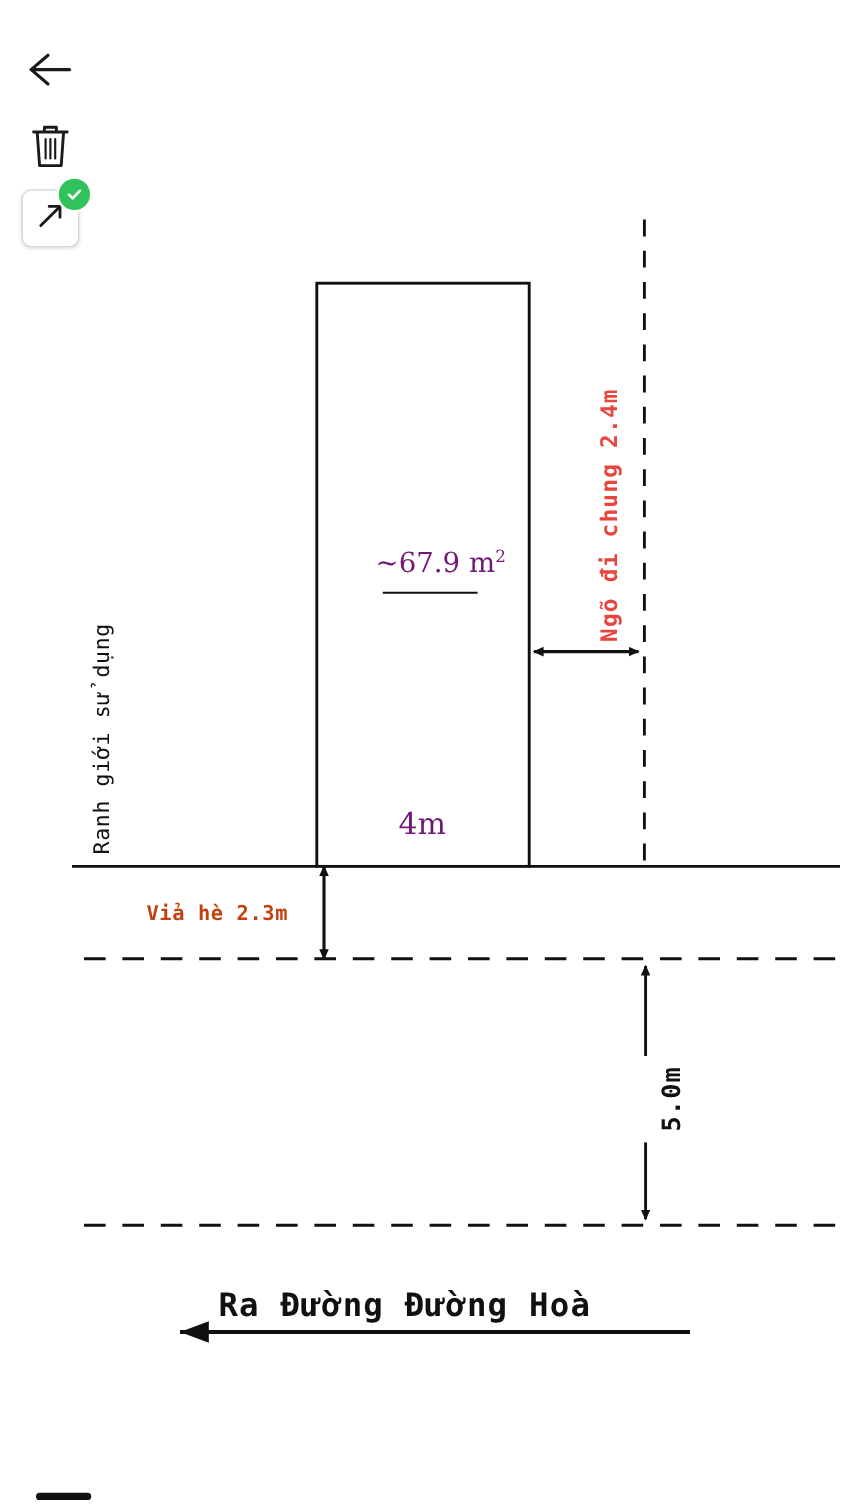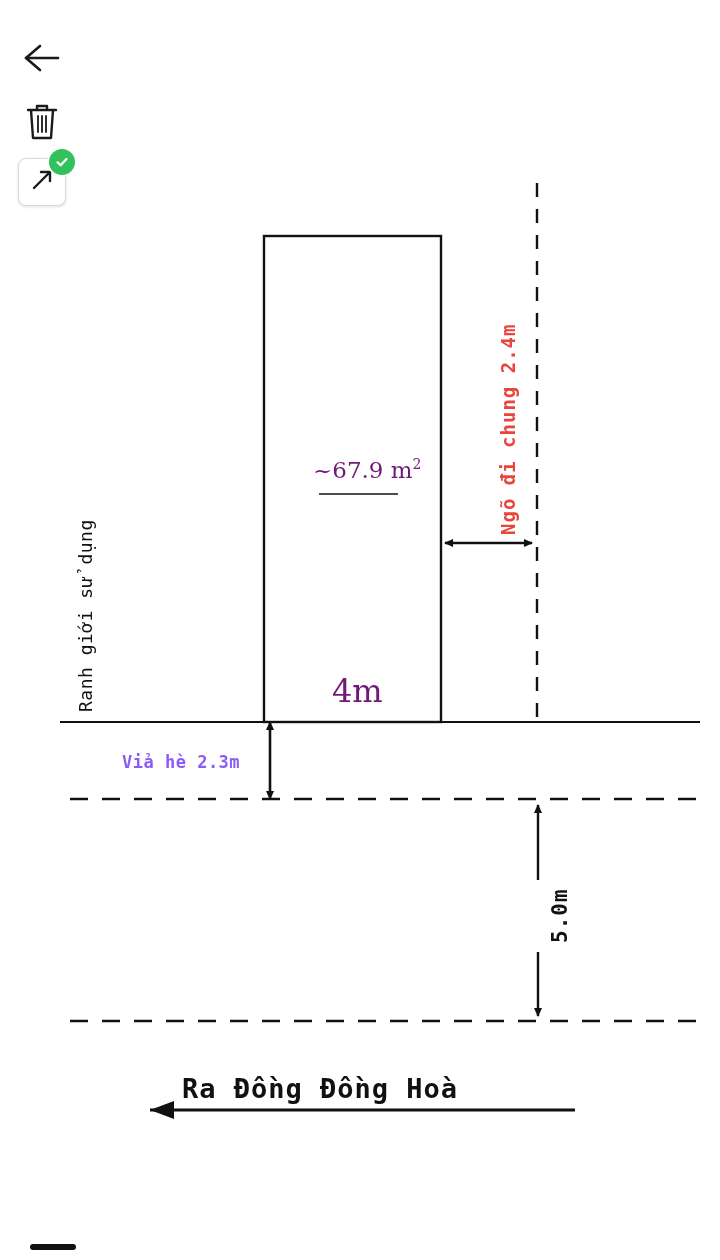--- a/index.html
+++ b/index.html
@@ -93,38 +93,38 @@
   }
 
   #label-area {
     font-family: "DejaVu Serif", serif;
     font-size: 23px;
   }
   #label-area sup { font-size: 14px; }
 
   #label-width {
     font-family: "DejaVu Serif", serif;
-    font-size: 32px;
+    font-size: 25px;
   }
 
   #label-ngo {
     color: #e8453c;
     font-family: "DejaVu Sans Mono", monospace;
     font-size: 19px;
     font-weight: bold;
     letter-spacing: 1px;
   }
   #label-ranh {
     color: #111111;
     font-family: "DejaVu Sans Mono", monospace;
     font-size: 18px;
     letter-spacing: 0.5px;
   }
   #label-via {
-    color: #8b5cf6;
+    color: #c2410c;
     font-family: "DejaVu Sans Mono", monospace;
     font-size: 17px;
     font-weight: bold;
     letter-spacing: 0.5px;
   }
   #label-50m {
     color: #111111;
     font-family: "DejaVu Sans Mono", monospace;
     font-size: 21px;
     font-weight: bold;
@@ -238,17 +238,17 @@
   <div class="txt-serif" id="label-width" style="left:332px; top:672px;">4m</div>
 
   <div id="label-ngo" class="txt vert" style="left:497px; top:535px; transform: rotate(-90deg);">Ngõ đi chung 2.4m</div>
 
   <div id="label-ranh" class="txt vert" style="left:75px; top:712px; transform: rotate(-90deg);">Ranh giới sử dụng</div>
 
   <div id="label-via" class="txt" style="left:122px; top:752px;">Vỉa hè 2.3m</div>
 
   <div id="label-50m" class="txt vert" style="left:548px; top:943px; transform: rotate(-90deg);">5.0m</div>
 
-  <div id="label-road" class="txt" style="left:182px; top:1073px;">Ra Đồng Đồng Hoà</div>
+  <div id="label-road" class="txt" style="left:182px; top:1073px;">Ra Đường Đường Hoà</div>
 
   <div class="home-indicator"></div>
 
 </div>
 
 </body></html>

